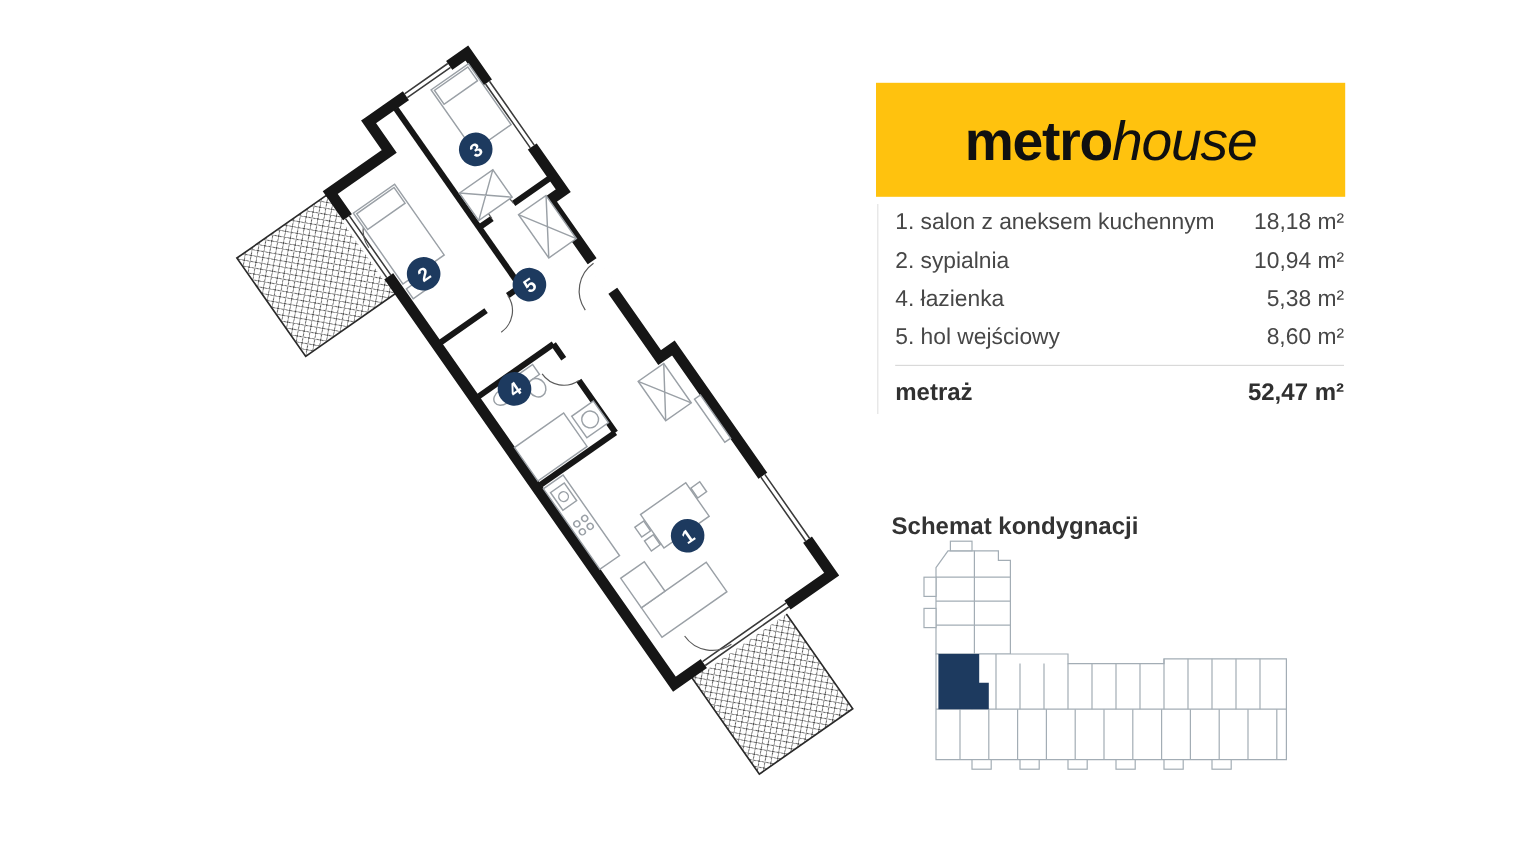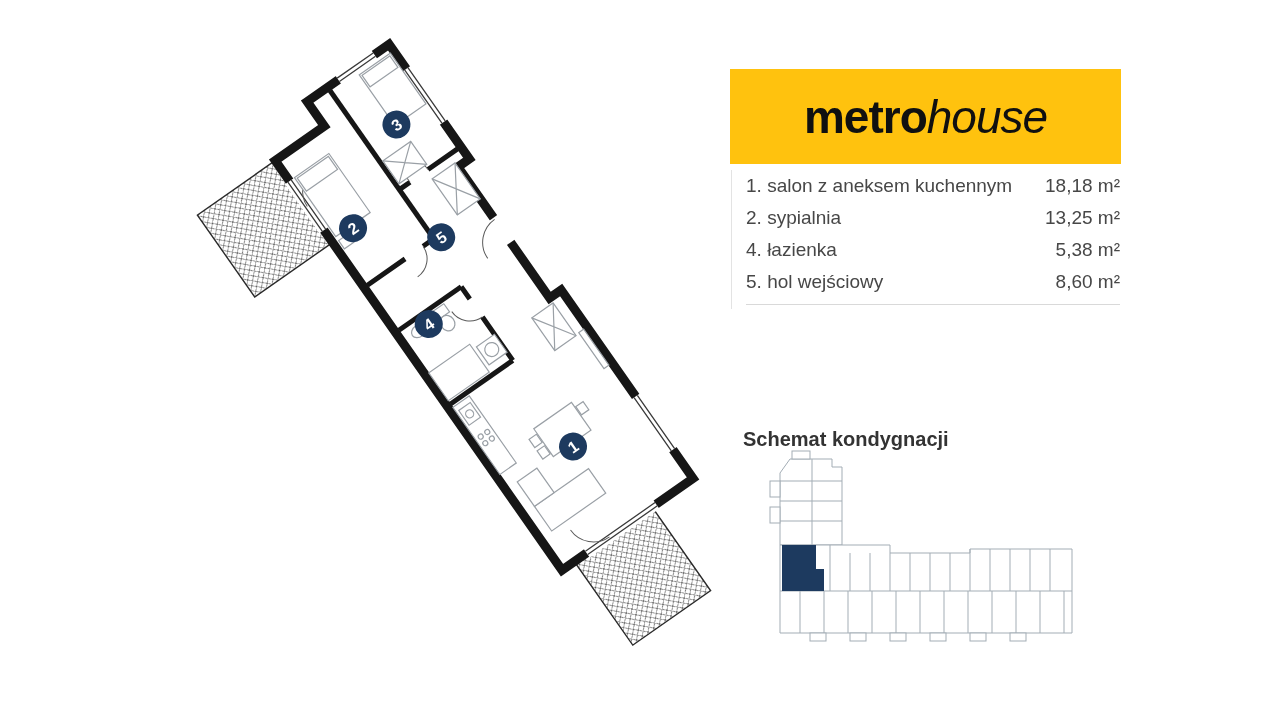--- a/index.html
+++ b/index.html
@@ -172,31 +172,35 @@
     </div>
   </div>
 
   <div class="room-list">
     <div class="row">
       <span class="r-left"><span>1.</span> <span>salon z aneksem kuchennym</span></span>
       <span class="r-area">18,18 m²</span>
     </div>
     <div class="row">
       <span class="r-left"><span>2.</span> <span>sypialnia</span></span>
-      <span class="r-area">13,25 m²</span>
+      <span class="r-area">10,94 m²</span>
     </div>
     <div class="row">
       <span class="r-left"><span>4.</span> <span>łazienka</span></span>
       <span class="r-area">5,38 m²</span>
     </div>
     <div class="row">
       <span class="r-left"><span>5.</span> <span>hol wejściowy</span></span>
       <span class="r-area">8,60 m²</span>
     </div>
     <hr class="divider">
+    <div class="total-row">
+      <span>metraż</span>
+      <span>52,47 m²</span>
+    </div>
   </div>
 
   <div class="schematic-title">Schemat kondygnacji</div>
 
   <svg class="sch-svg" width="380" height="230" viewBox="0 0 380 230">
 
     <path class="sch" d="M40,28 L50,14 H92 V22 H102 V100 H40 Z"></path>
     <path class="schl" d="M40,36 H102 M40,56 H102 M40,76 H102 M72,14 V100"></path>
     <rect class="sch" x="30" y="36" width="10" height="16"></rect>
     <rect class="sch" x="30" y="62" width="10" height="16"></rect>

